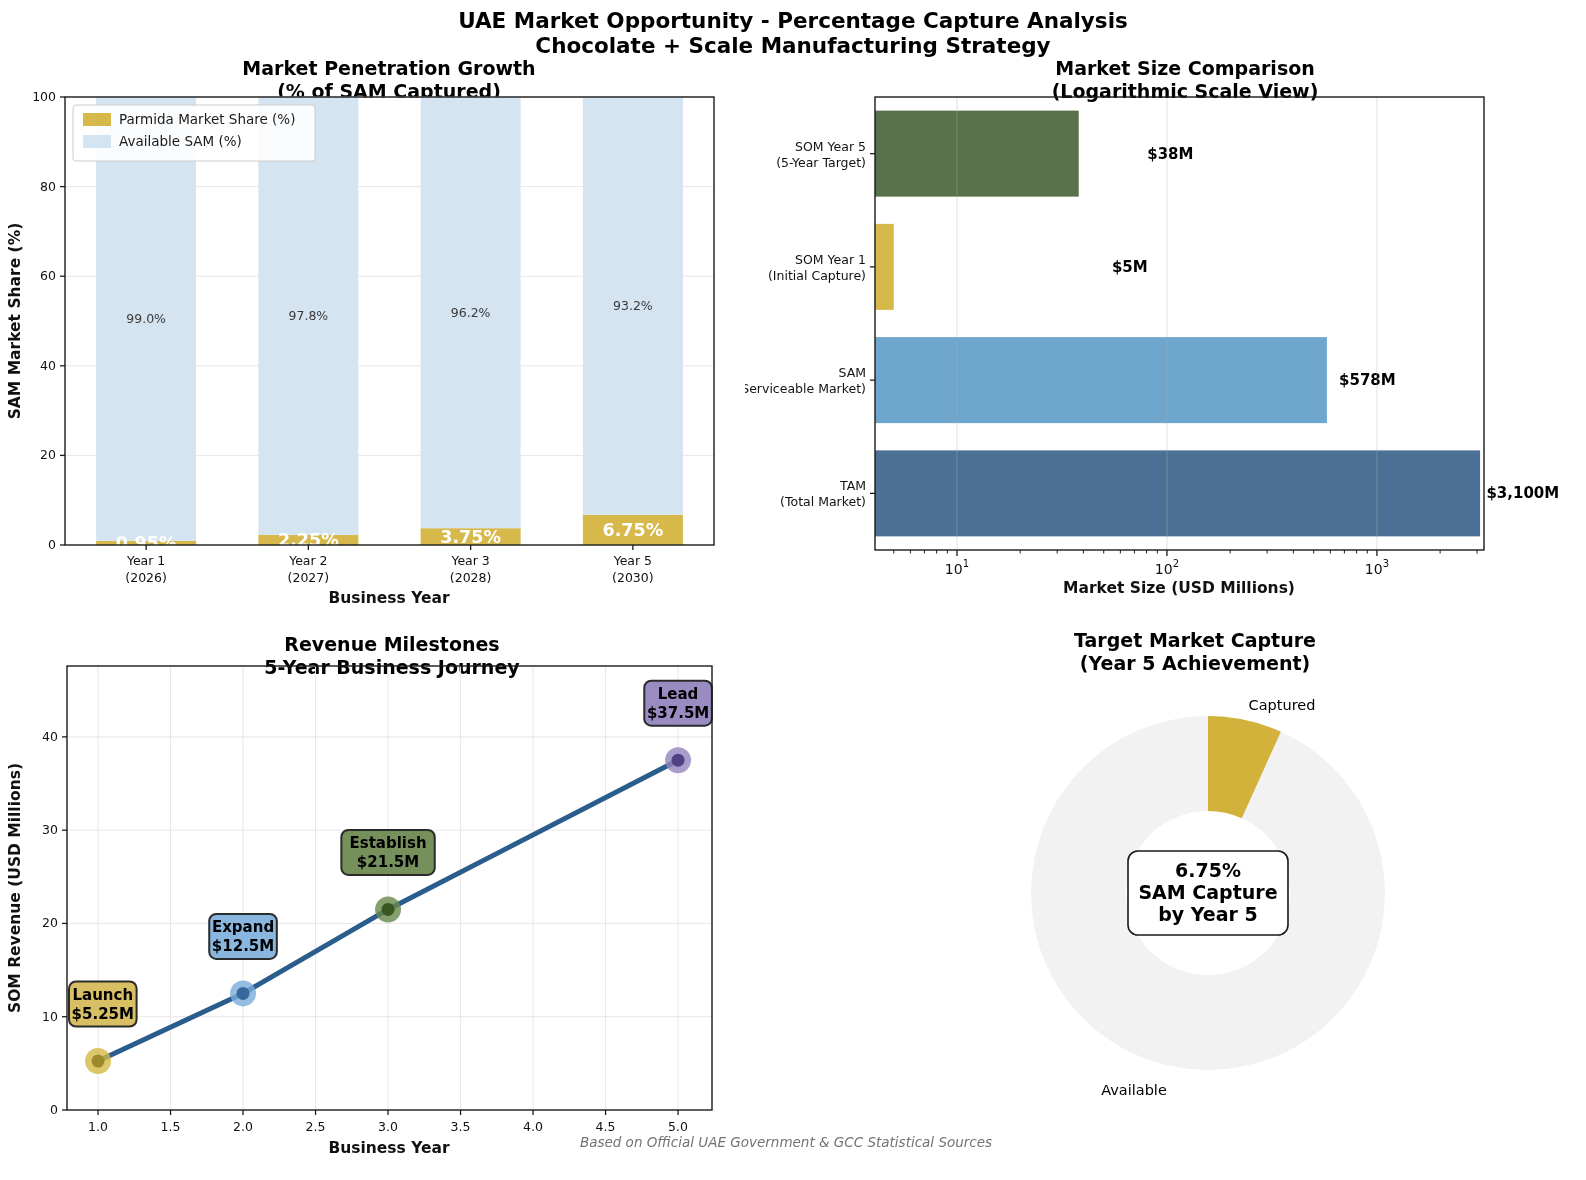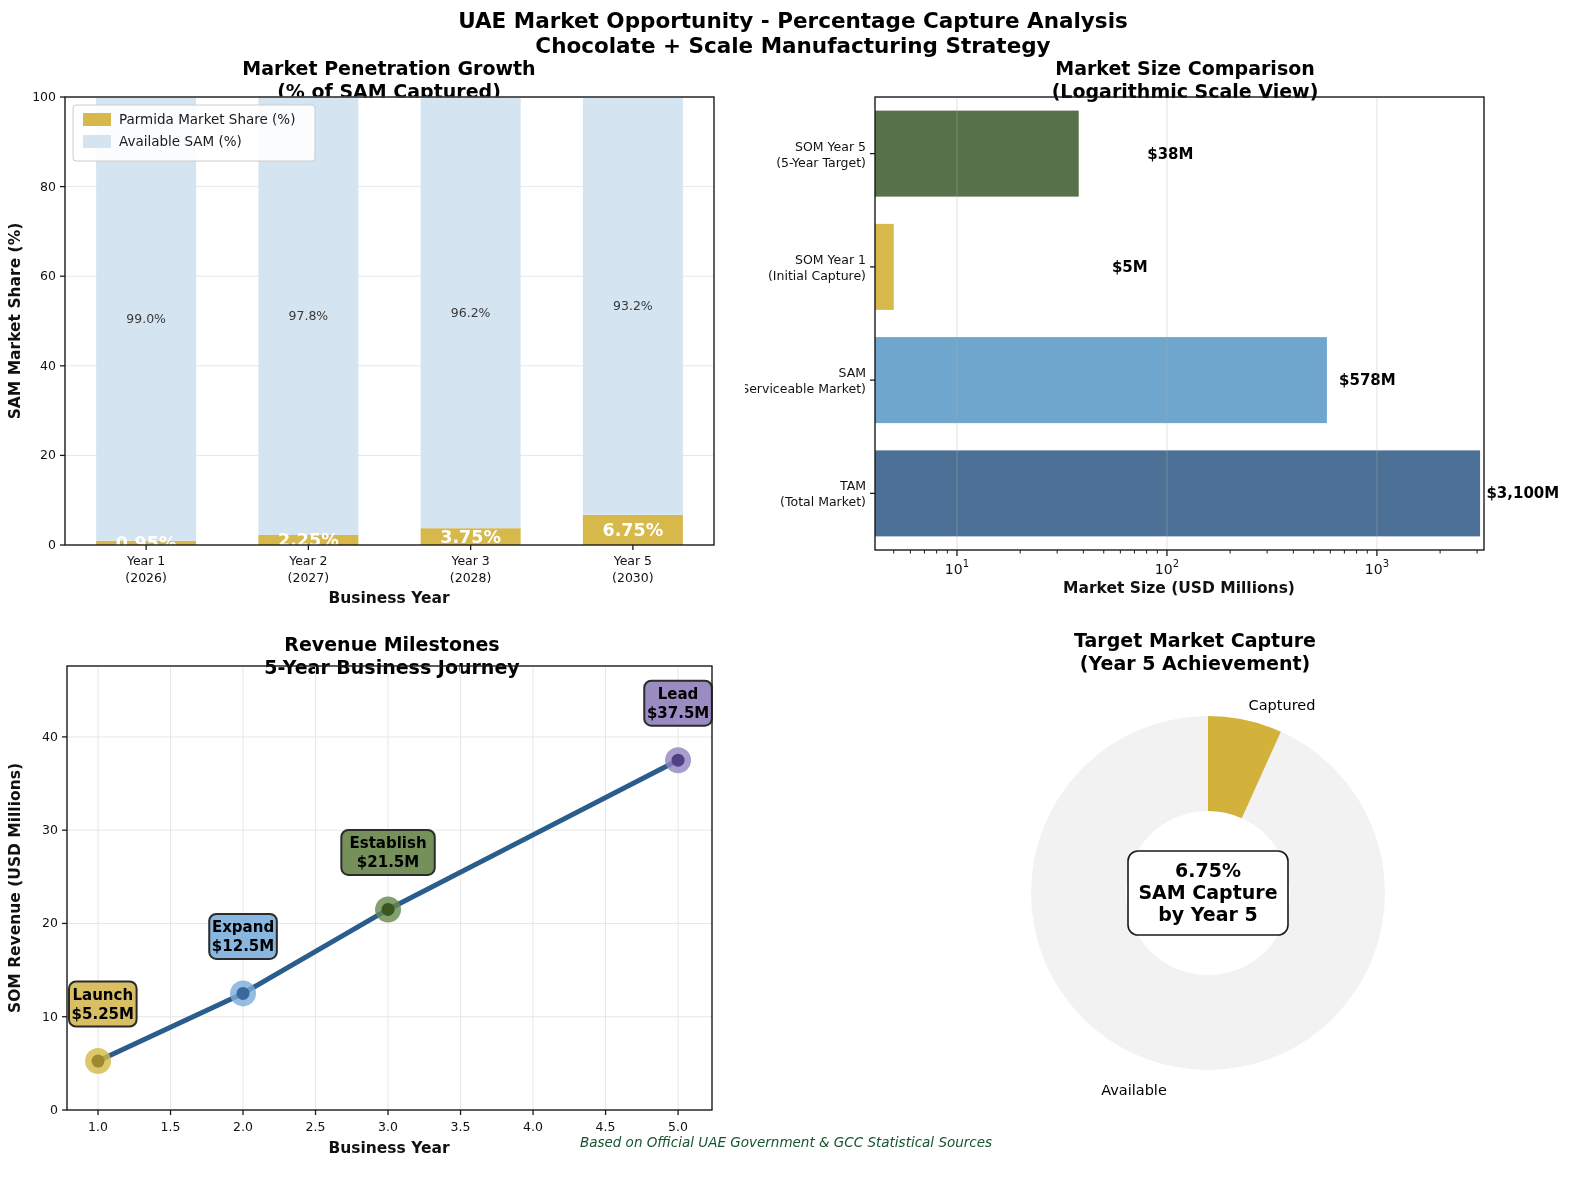--- a/index.html
+++ b/index.html
@@ -6,21 +6,21 @@
   .fig{position:relative;width:1586px;height:1180px;background:#ffffff;
        font-family:"DejaVu Sans","Liberation Sans",sans-serif;overflow:hidden;}
   .suptitle{position:absolute;top:8px;left:0;width:1586px;text-align:center;
             font-size:21.5px;font-weight:bold;color:#000;line-height:25px;}
   .panel{position:absolute;}
   #svg-penetration{left:0;top:50px;}
   #svg-marketsize{left:745px;top:50px;}
   #svg-milestones{left:0;top:620px;}
   #svg-donut{left:745px;top:620px;}
   .footer{position:absolute;top:1134px;left:0;width:1572px;text-align:center;
-          font-size:13.5px;font-style:italic;color:#14532d;}
+          font-size:13.5px;font-style:italic;color:#737373;}
   svg text{font-family:"DejaVu Sans","Liberation Sans",sans-serif;}
 </style>
 </head>
 <body>
 
 <div class="fig">
   <div class="suptitle">
     <div>UAE Market Opportunity - Percentage Capture Analysis</div>
     <div>Chocolate + Scale Manufacturing Strategy</div>
   </div>

